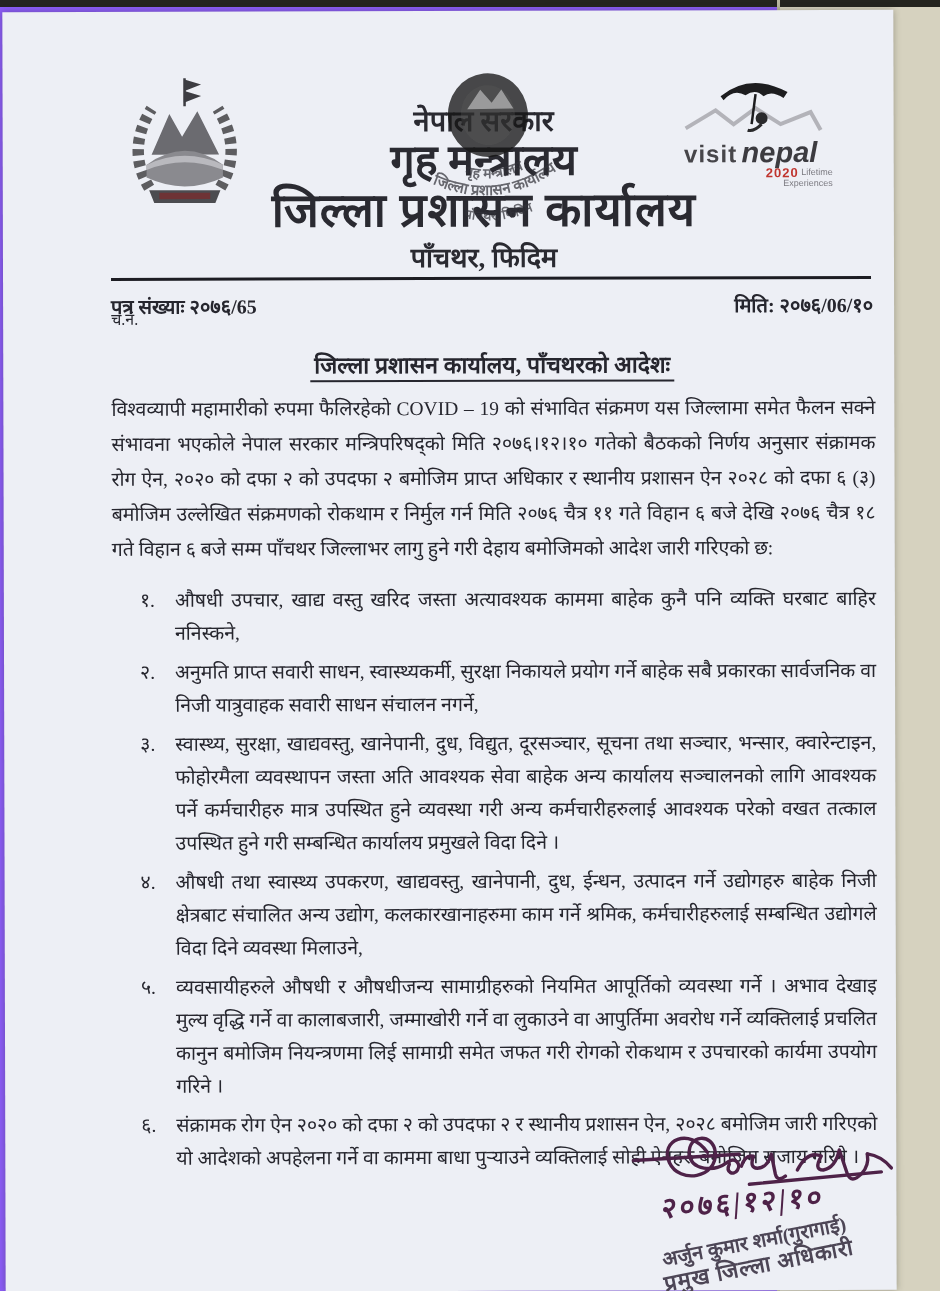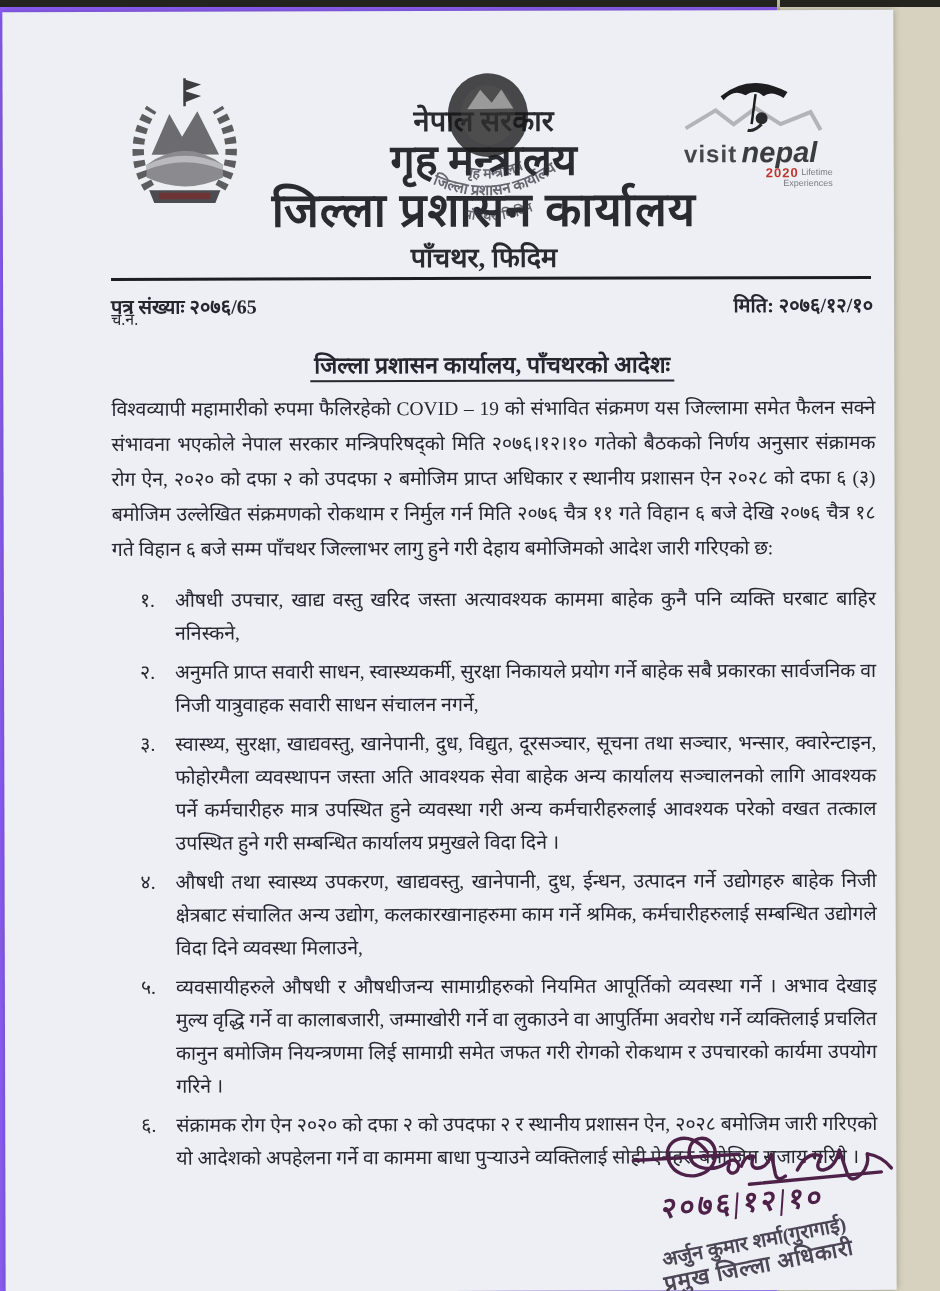--- a/index.html
+++ b/index.html
@@ -136,21 +136,21 @@
           <span>Lifetime</span><br>
           <span>Experiences</span>
         </span>
       </div>
     </div>
 
     <div class="head-rule"></div>
 
     <div class="meta-row">
       <span>पत्र संख्याः २०७६/65</span>
-      <span>मिति: २०७६/१२/१०</span>
+      <span>मिति: २०७६/06/१०</span>
     </div>
     <div class="ch-no">च.नं.</div>
 
     <div class="doc-title">
       <span>जिल्ला प्रशासन कार्यालय, पाँचथरको आदेशः</span>
     </div>
 
     <div class="intro">विश्वव्यापी महामारीको रुपमा फैलिरहेको COVID – 19 को संभावित संक्रमण यस जिल्लामा समेत फैलन सक्ने संभावना भएकोले नेपाल सरकार मन्त्रिपरिषद्को मिति २०७६।१२।१० गतेको बैठकको निर्णय अनुसार संक्रामक रोग ऐन, २०२० को दफा २ को उपदफा २ बमोजिम प्राप्त अधिकार र स्थानीय प्रशासन ऐन २०२८ को दफा ६ (३) बमोजिम उल्लेखित संक्रमणको रोकथाम र निर्मुल गर्न मिति २०७६ चैत्र ११ गते विहान ६ बजे देखि २०७६ चैत्र १८ गते विहान ६ बजे सम्म पाँचथर जिल्लाभर लागु हुने गरी देहाय बमोजिमको आदेश जारी गरिएको छ:</div>
 
     <div class="order-list">

